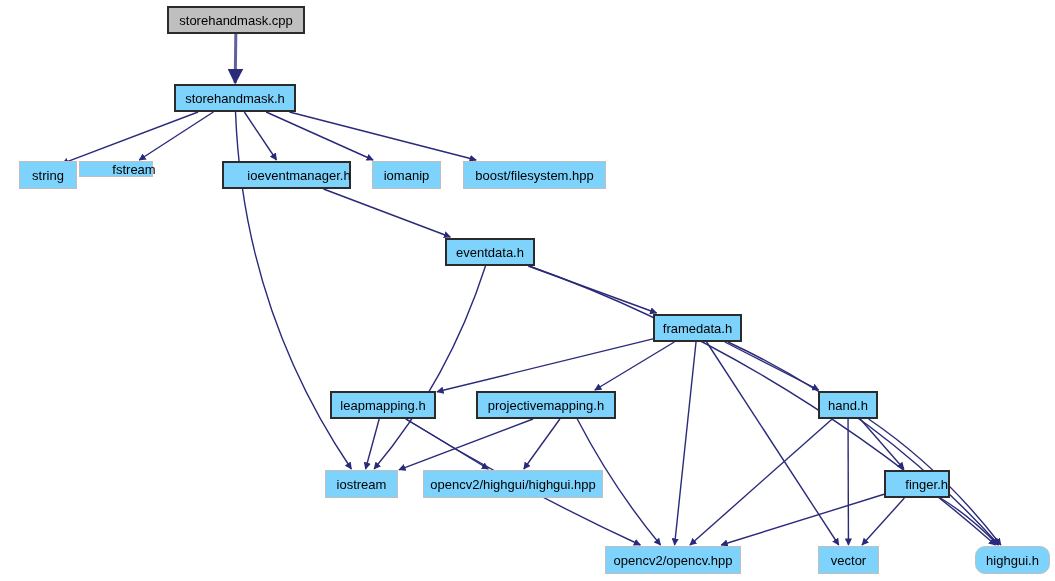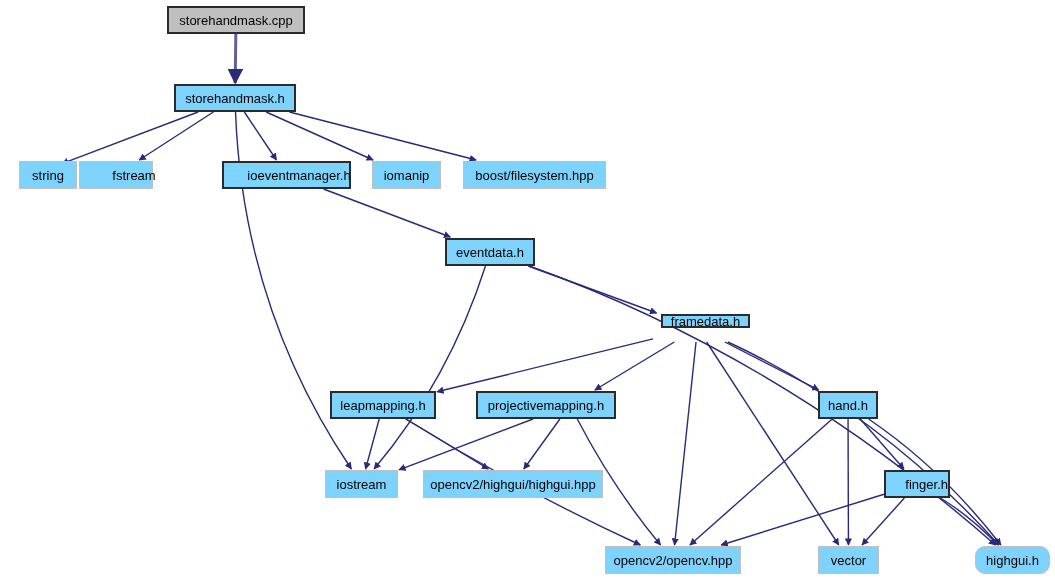--- a/index.html
+++ b/index.html
@@ -102,36 +102,36 @@
 
   <div class="node root" style="left: 167px; top: 6px; width: 138px; height: 28px;">
     <span class="node-label">storehandmask.cpp</span>
   </div>
   <div class="node hdr" style="left: 174px; top: 84px; width: 122px; height: 28px;">
     <span class="node-label">storehandmask.h</span>
   </div>
   <div class="node" style="left: 3px; top: 161px; width: 58px; height: 28px; margin-left: 16px;">
     <span class="node-label">string</span>
   </div>
-  <div class="node" style="left: 79px; top: 161px; width: 74px; height: 28px; padding-left: 36px;">
+  <div class="node" style="left: 79px; top: 161px; width: 74px; height: 16px; padding-left: 36px;">
     <span class="node-label">fstream</span>
   </div>
   <div class="node hdr" style="left: 222px; top: 161px; width: 129px; height: 28px; padding-left: 25px;">
     <span class="node-label">ioeventmanager.h</span>
   </div>
   <div class="node" style="left: 372px; top: 161px; width: 69px; height: 28px;">
     <span class="node-label">iomanip</span>
   </div>
   <div class="node" style="left: 463px; top: 161px; width: 143px; height: 28px;">
     <span class="node-label">boost/filesystem.hpp</span>
   </div>
   <div class="node hdr" style="left: 445px; top: 238px; width: 90px; height: 28px;">
     <span class="node-label">eventdata.h</span>
   </div>
-  <div class="node hdr" style="left: 653px; top: 314px; width: 89px; height: 14px; margin-left: 8px;">
+  <div class="node hdr" style="left: 653px; top: 314px; width: 89px; height: 28px;">
     <span class="node-label">framedata.h</span>
   </div>
   <div class="node hdr" style="left: 330px; top: 391px; width: 106px; height: 28px;">
     <span class="node-label">leapmapping.h</span>
   </div>
   <div class="node hdr" style="left: 476px; top: 391px; width: 140px; height: 28px;">
     <span class="node-label">projectivemapping.h</span>
   </div>
   <div class="node hdr" style="left: 818px; top: 391px; width: 60px; height: 28px;">
     <span class="node-label">hand.h</span>

